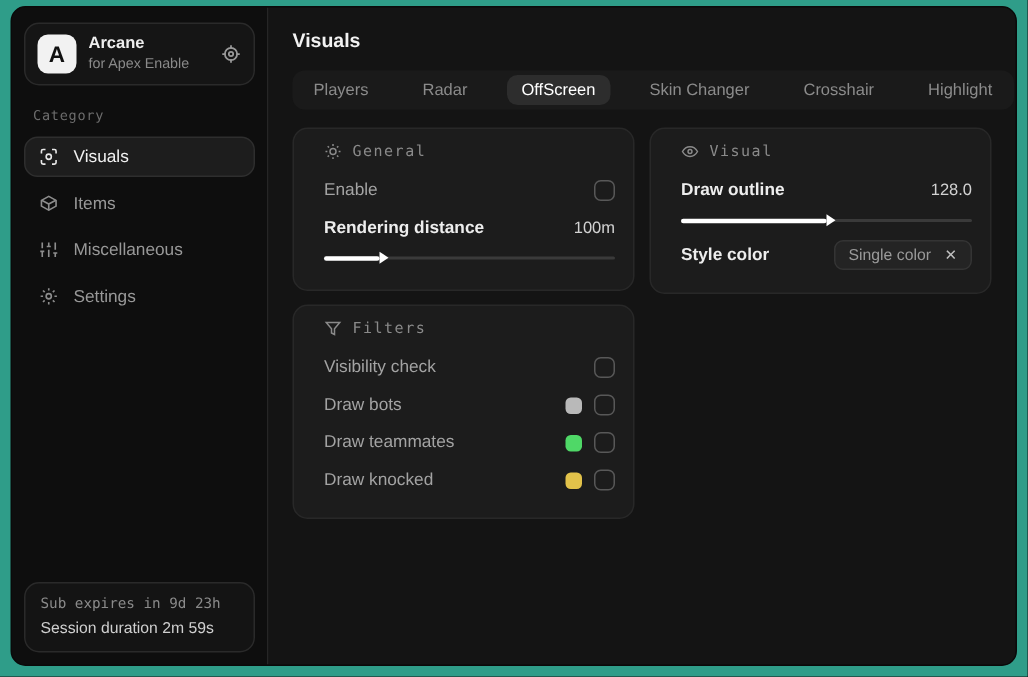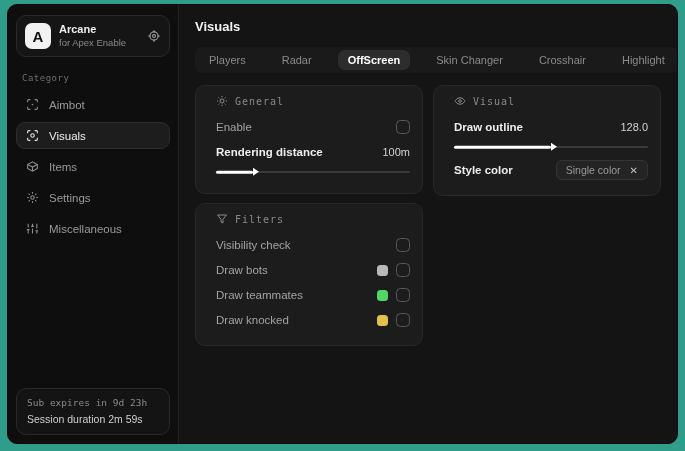--- a/index.html
+++ b/index.html
@@ -63,21 +63,21 @@
   .main { flex:1; background:#141414; padding:14px 16px 0 16px; overflow:hidden; }
   .page-title { color:#f2f2f2; font-size:13px; font-weight:bold; margin-bottom:13px; }
   .tabbar {
     display:inline-flex; align-items:center; gap:16px;
     background:#1a1a1a; border-radius:8px; padding:3px 4px; margin-bottom:12px;
   }
   .tab {
     padding:4px 10px; font-size:11px; color:#8b8b8b;
     border-radius:7px; cursor:pointer; white-space:nowrap;
   }
-  .tab.active { background:#2d2d2d; color:#ffffff; font-weight:bold; }
+  .tab.active { background:#2d2d2d; color:#ffffff; font-weight:normal; }
   .content { display:flex; gap:10px; align-items:flex-start; }
   .col { display:flex; flex-direction:column; gap:9px; width:237px; }
   .card {
     background:#1c1c1c; border:1px solid #282828; border-radius:10px;
     padding:9px 12px 11px 20px; width:100%;
   }
   .card-header {
     display:flex; align-items:center; gap:7px; color:#8a8a8a;
     font-family:"DejaVu Sans Mono", monospace; font-size:10px;
     letter-spacing:1px; margin-bottom:9px;
@@ -138,29 +138,20 @@
         <svg width="14" height="14" viewBox="0 0 24 24" fill="none" stroke="currentColor" stroke-width="2">
           <circle cx="12" cy="12" r="7"></circle>
             <circle cx="12" cy="12" r="2.5"></circle>
           <path d="M12 2v4M12 18v4M2 12h4M18 12h4"></path>
         </svg>
       </span>
     </div>
 
     <div class="category-label">Category</div>
 
-    <div class="nav-item">
-      <span class="nicon">
-        <svg width="13" height="13" viewBox="0 0 24 24" fill="none" stroke="currentColor" stroke-width="2">
-          <path d="M3 8V5a2 2 0 0 1 2-2h3M16 3h3a2 2 0 0 1 2 2v3M21 16v3a2 2 0 0 1-2 2h-3M8 21H5a2 2 0 0 1-2-2v-3"></path>
-          <circle cx="12" cy="12" r="1.6" fill="currentColor" stroke="none"></circle>
-        </svg>
-      </span>
-      <span>Aimbot</span>
-    </div>
 
     <div class="nav-item active">
       <span class="nicon">
         <svg width="13" height="13" viewBox="0 0 24 24" fill="none" stroke="currentColor" stroke-width="2">
           <path d="M3 8V5a2 2 0 0 1 2-2h3M16 3h3a2 2 0 0 1 2 2v3M21 16v3a2 2 0 0 1-2 2h-3M8 21H5a2 2 0 0 1-2-2v-3"></path>
           <circle cx="12" cy="12" r="3.2"></circle>
         </svg>
       </span>
       <span>Visuals</span>
     </div>
@@ -171,35 +162,35 @@
           <path d="M21 8.5v7l-9 5-9-5v-7l9-5 9 5z"></path>
           <path d="M3.3 8.3 12 13l8.7-4.7M12 13v7.5"></path>
         </svg>
       </span>
       <span>Items</span>
     </div>
 
     <div class="nav-item">
       <span class="nicon">
         <svg width="13" height="13" viewBox="0 0 24 24" fill="none" stroke="currentColor" stroke-width="2">
-          <circle cx="12" cy="12" r="3.2"></circle>
-          <path d="M12 2v3M12 19v3M2 12h3M19 12h3M4.9 4.9l2.1 2.1M17 17l2.1 2.1M19.1 4.9 17 7M7 17l-2.1 2.1"></path>
-        </svg>
-      </span>
-      <span>Settings</span>
+          <path d="M4 21v-7M4 10V3M12 21v-9M12 8V3M20 21v-5M20 12V3"></path>
+          <path d="M1.5 14h5M9.5 8h5M17.5 16h5"></path>
+        </svg>
+      </span>
+      <span>Miscellaneous</span>
     </div>
 
     <div class="nav-item">
       <span class="nicon">
         <svg width="13" height="13" viewBox="0 0 24 24" fill="none" stroke="currentColor" stroke-width="2">
-          <path d="M4 21v-7M4 10V3M12 21v-9M12 8V3M20 21v-5M20 12V3"></path>
-          <path d="M1.5 14h5M9.5 8h5M17.5 16h5"></path>
-        </svg>
-      </span>
-      <span>Miscellaneous</span>
+          <circle cx="12" cy="12" r="3.2"></circle>
+          <path d="M12 2v3M12 19v3M2 12h3M19 12h3M4.9 4.9l2.1 2.1M17 17l2.1 2.1M19.1 4.9 17 7M7 17l-2.1 2.1"></path>
+        </svg>
+      </span>
+      <span>Settings</span>
     </div>
 
     <div class="sidebar-spacer"></div>
 
     <div class="footer-card">
       <div class="footer-line1">Sub expires in 9d 23h</div>
       <div class="footer-line2">Session duration 2m 59s</div>
     </div>
   </div>
 

